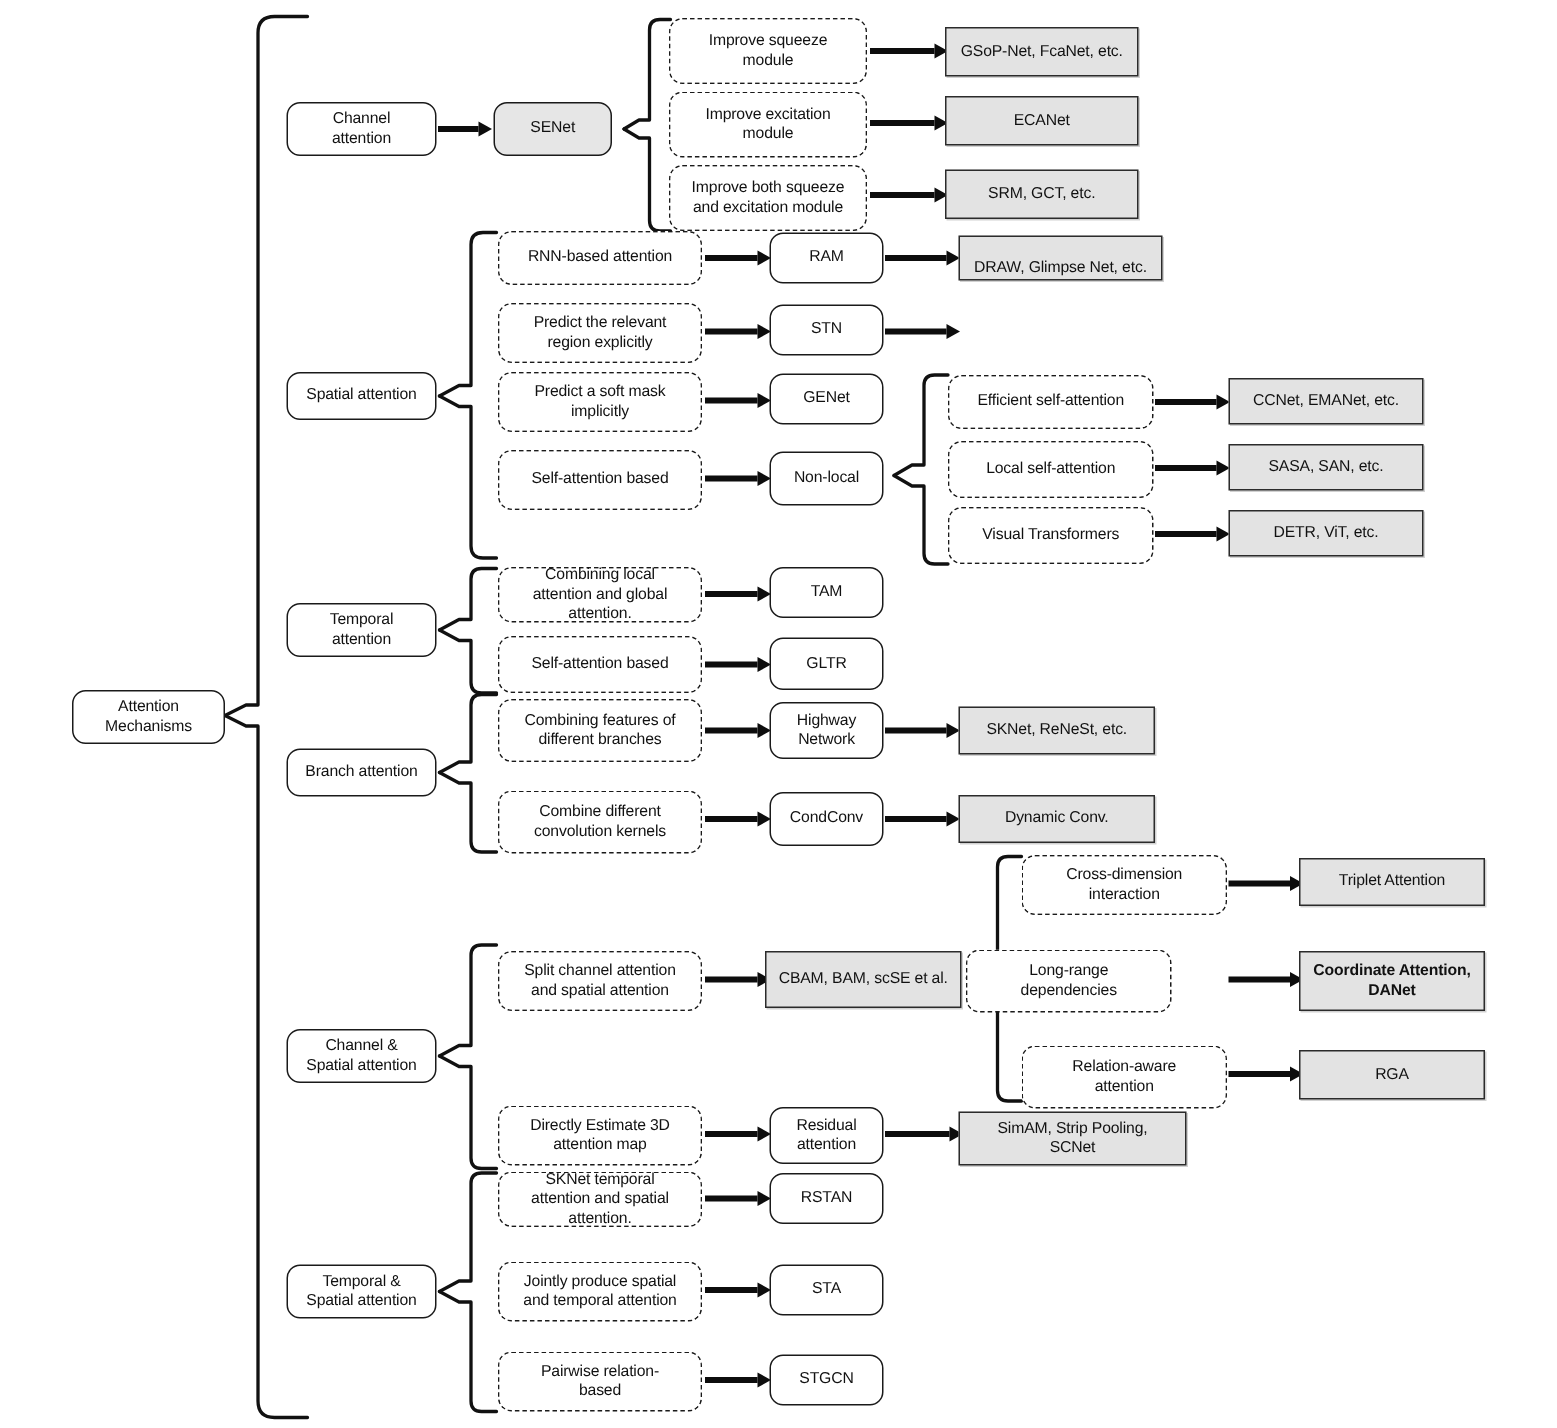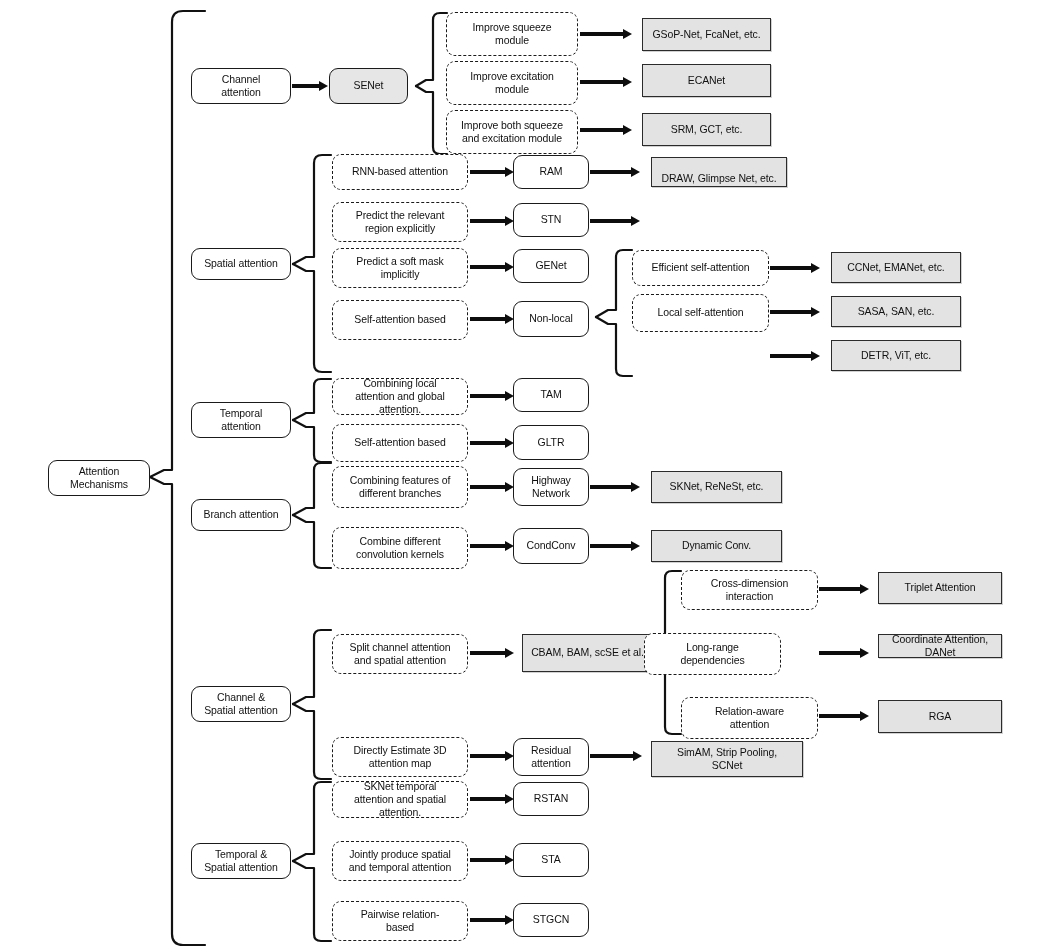--- a/index.html
+++ b/index.html
@@ -39,21 +39,20 @@
     border:1.6px dashed #1a1a1a;
     border-radius:9px;
     background:#ffffff;
   }
   
   .sq-grey{
     border:1.3px solid #2b2b2b;
     border-radius:0;
     background:#e3e3e3;
     box-shadow:1px 1px 0 rgba(0,0,0,0.18);
-    margin-left:12px;
   }
   .node span{display:block;width:100%;}
   .overflow-txt{position:absolute;left:0;right:0;text-align:center;}
   .arrow{position:absolute;height:0;}
   .arrow .shaft{
     position:absolute;left:0;top:-1.6px;height:3.2px;background:#0d0d0d;
   }
   .arrow .head{
     position:absolute;top:-5px;width:0;height:0;
     border-top:5px solid transparent;
@@ -247,20 +246,23 @@
     <span>Local self-attention</span>
   </div>
   <div class="arrow" style="left:770px;top:312px;width:50px;">
     <div class="shaft" style="width:41px;"></div>
       <div class="head" style="left:41px;"></div>
   </div>
   <div class="node sq-grey" style="left:819px;top:296px;width:130px;height:31px;">
     <span>SASA, SAN, etc.</span>
   </div>
 
+  <div class="node dash" style="left:632px;top:338px;width:137px;height:38px;">
+    <span>Visual Transformers</span>
+  </div>
   <div class="arrow" style="left:770px;top:356px;width:50px;">
     <div class="shaft" style="width:41px;"></div>
       <div class="head" style="left:41px;"></div>
   </div>
   <div class="node sq-grey" style="left:819px;top:340px;width:130px;height:31px;">
     <span>DETR, ViT, etc.</span>
   </div>
 
   <div class="node dash" style="left:332px;top:378px;width:136px;height:37px;">
     <span class="overflow-txt" style="white-space:pre-line;top:-2px;">Combining local
@@ -350,21 +352,21 @@
   </div>
 
   <div class="node dash" style="left:644px;top:633px;width:137px;height:42px;">
     <span style="white-space:pre-line;">Long-range
 dependencies</span>
   </div>
   <div class="arrow" style="left:819px;top:653px;width:50px;">
     <div class="shaft" style="width:41px;"></div>
       <div class="head" style="left:41px;"></div>
   </div>
-  <div class="node sq-grey" style="left:866px;top:634px;width:124px;height:24px;">
+  <div class="node sq-grey" style="left:866px;top:634px;width:124px;height:40px;font-weight:bold;">
     <span style="white-space:pre-line;">Coordinate Attention,
 DANet</span>
   </div>
 
   <div class="node dash" style="left:681px;top:697px;width:137px;height:42px;">
     <span style="white-space:pre-line;">Relation-aware
 attention</span>
   </div>
   <div class="arrow" style="left:819px;top:716px;width:50px;">
     <div class="shaft" style="width:41px;"></div>

